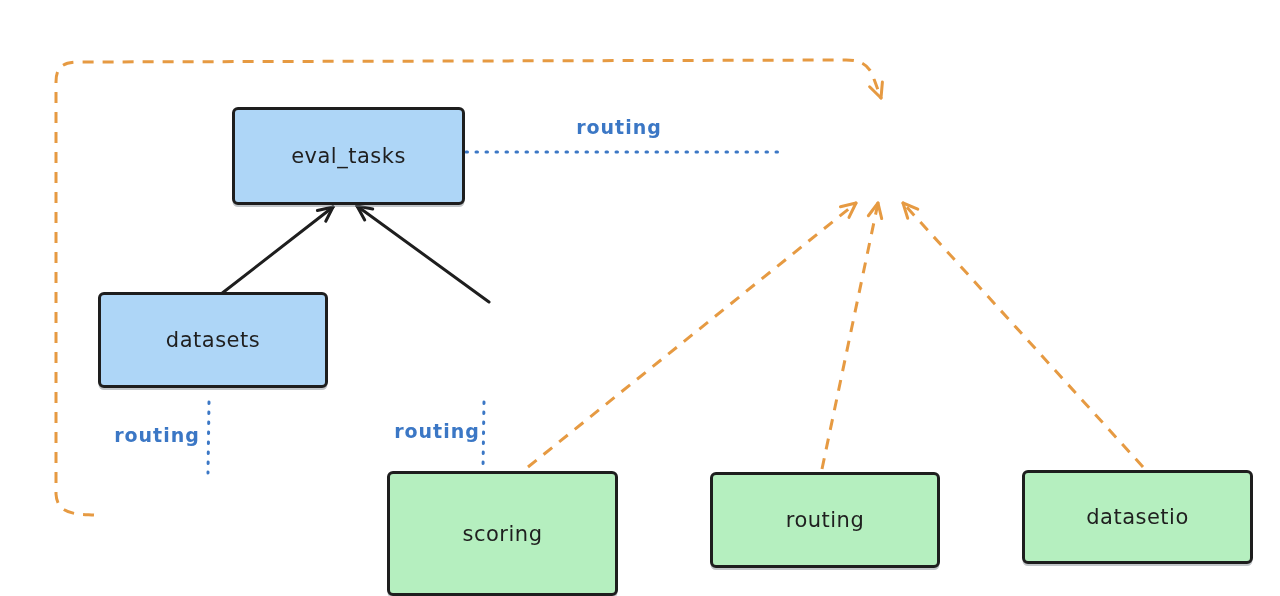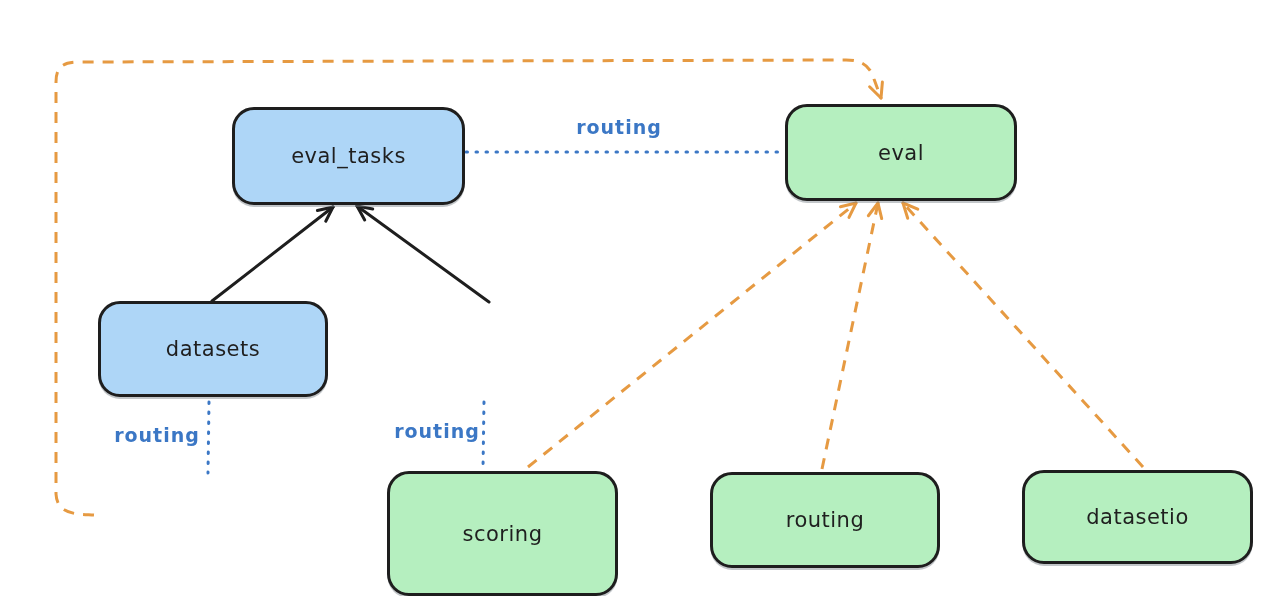--- a/index.html
+++ b/index.html
@@ -19,21 +19,21 @@
   }
   .edges-svg{position:absolute;left:0;top:0;width:1280px;height:596px;}
   .edge-blue{stroke:var(--routing-blue);stroke-width:3;stroke-dasharray:1.5 8.5;stroke-linecap:round;fill:none;}
   .edge-black{stroke:var(--arrow-black);stroke-width:3;stroke-linecap:round;fill:none;}
   .edge-orange{stroke:var(--arrow-orange);stroke-width:3;stroke-dasharray:11 9;stroke-linecap:butt;fill:none;}
   .ah{fill:none;stroke-width:3;stroke-linecap:round;}
   .ah-black{stroke:var(--arrow-black);}
   .ah-orange{stroke:var(--arrow-orange);}
   .node{
     position:absolute;display:flex;align-items:center;justify-content:center;
-    border:3px solid var(--node-stroke);border-radius:22px;
+    border:3px solid var(--node-stroke);border-radius:6px;
     box-shadow:0 2.5px 0 -0.5px rgba(120,128,135,.45);
     box-sizing:border-box;
   }
   .node.blue{background:var(--blue-node-fill);}
   .node.green{background:var(--green-node-fill);}
   .node-label{
     font-size:21px;color:#1f1f1f;letter-spacing:.5px;white-space:nowrap;
   }
   .routing-label{
     position:absolute;width:122px;text-align:center;
@@ -68,24 +68,21 @@
       <line x1="878" y1="203" x2="868.348959300532" y2="215.7615599915219" class="ah ah-orange"></line>
       <line x1="903" y1="203" x2="917.7803504203857" y2="209.12709078197815" class="ah ah-orange"></line>
       <line x1="903" y1="203" x2="907.6949301017908" y2="218.29567361508802" class="ah ah-orange"></line>
       <line x1="881" y1="98" x2="869.6007454494683" y2="86.77248933680389" class="ah ah-orange"></line>
       <line x1="881" y1="98" x2="882.3904309014958" y2="82.06053006188206" class="ah ah-orange"></line>
     </svg>
 
   <div class="node blue" style="left:232px;top:107px;width:233px;height:98px">
     <span class="node-label">eval_tasks</span>
   </div>
-  <div class="node green" style="left:785px;top:104px;width:232px;height:97px">
-    <span class="node-label">eval</span>
-  </div>
-  <div class="node blue" style="left:98px;top:301px;width:230px;height:96px">
+  <div class="node blue" style="left:98px;top:292px;width:230px;height:96px">
     <span class="node-label">datasets</span>
   </div>
   <div class="node green" style="left:387px;top:471px;width:231px;height:125px">
     <span class="node-label">scoring</span>
   </div>
   <div class="node green" style="left:710px;top:472px;width:230px;height:96px">
     <span class="node-label">routing</span>
   </div>
   <div class="node green" style="left:1022px;top:470px;width:231px;height:94px">
     <span class="node-label">datasetio</span>

